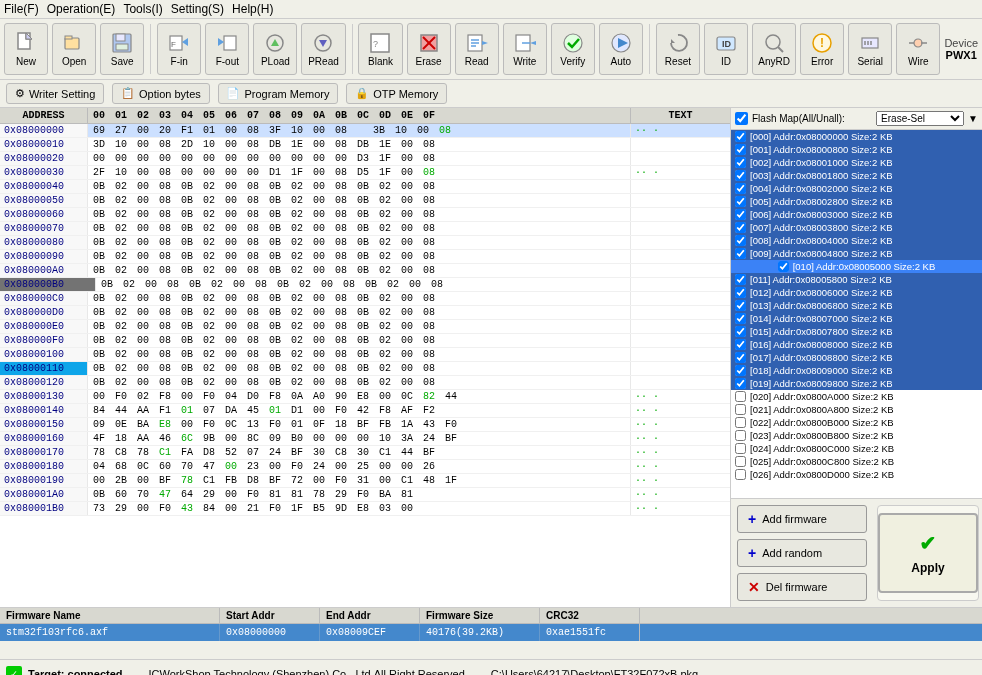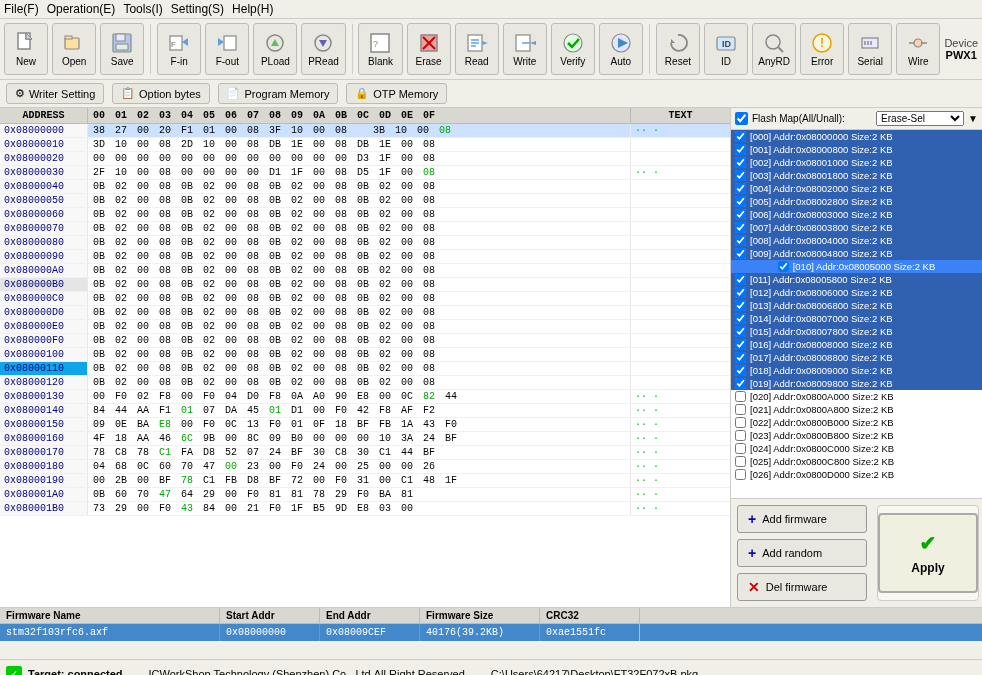--- a/index.html
+++ b/index.html
@@ -280,21 +280,21 @@
             <div style="width:22px; text-align:center; padding:2px 1px;">0F</div>
           </div>
           <div style="width:100px; padding:2px 4px; border-left:1px solid #bbb; text-align:center;">TEXT</div>
         </div>
 
         <div id="hex-content" style="flex:1; overflow-y:scroll; overflow-x:hidden; background:#fff; position:relative;">
           <div id="hex-rows-container">
               <div style="display: flex; font-size: 10px; font-family: &quot;Courier New&quot;, monospace; border-bottom: 1px solid rgb(240, 240, 240); background: rgb(204, 224, 255);">
                 <div style="width: 88px; padding: 1px 4px; color: rgb(0, 0, 128); border-right: 1px solid rgb(232, 232, 232); background: rgb(248, 248, 248); white-space: nowrap;">0x08000000</div>
                 <div style="flex: 1 1 0%; display: flex;">
-                  <div style="width: 22px; text-align: center; padding: 1px 0px;">38</div>
+                  <div style="width: 22px; text-align: center; padding: 1px 0px;">69</div>
                   <div style="width: 22px; text-align: center; padding: 1px 0px;">27</div>
                   <div style="width: 22px; text-align: center; padding: 1px 0px;">00</div>
                   <div style="width: 22px; text-align: center; padding: 1px 0px;">20</div>
                   <div style="width: 22px; text-align: center; padding: 1px 0px;">F1</div>
                   <div style="width: 22px; text-align: center; padding: 1px 0px;">01</div>
                   <div style="width: 22px; text-align: center; padding: 1px 0px;">00</div>
                   <div style="width: 22px; text-align: center; padding: 1px 0px;">08</div>
                   <div style="width: 22px; text-align: center; padding: 1px 0px;">3F</div>
                   <div style="width: 22px; text-align: center; padding: 1px 0px;">10</div>
                   <div style="width: 22px; text-align: center; padding: 1px 0px;">00</div>
@@ -520,21 +520,21 @@
                   <div style="width: 22px; text-align: center; padding: 1px 0px;">00</div>
                   <div style="width: 22px; text-align: center; padding: 1px 0px;">08</div>
                   <div style="width: 22px; text-align: center; padding: 1px 0px;">0B</div>
                   <div style="width: 22px; text-align: center; padding: 1px 0px;">02</div>
                   <div style="width: 22px; text-align: center; padding: 1px 0px;">00</div>
                   <div style="width: 22px; text-align: center; padding: 1px 0px;">08</div>
                 </div>
                 <div style="width: 100px; padding: 1px 4px; border-left: 1px solid rgb(232, 232, 232); color: rgb(0, 128, 0); font-size: 10px;"></div>
               </div>
               <div style="display: flex; font-size: 10px; font-family: &quot;Courier New&quot;, monospace; border-bottom: 1px solid rgb(240, 240, 240);">
-                <div style="width: 88px; padding: 1px 4px; color: rgb(0, 0, 128); border-right: 1px solid rgb(232, 232, 232); background: #e5e5e5; white-space: nowrap;">0x080000B0</div>
+                <div style="width: 96px; padding: 1px 4px; color: rgb(0, 0, 128); border-right: 1px solid rgb(232, 232, 232); background: #737373; white-space: nowrap;">0x080000B0</div>
                 <div style="flex: 1 1 0%; display: flex;">
                   <div style="width: 22px; text-align: center; padding: 1px 0px;">0B</div>
                   <div style="width: 22px; text-align: center; padding: 1px 0px;">02</div>
                   <div style="width: 22px; text-align: center; padding: 1px 0px;">00</div>
                   <div style="width: 22px; text-align: center; padding: 1px 0px;">08</div>
                   <div style="width: 22px; text-align: center; padding: 1px 0px;">0B</div>
                   <div style="width: 22px; text-align: center; padding: 1px 0px;">02</div>
                   <div style="width: 22px; text-align: center; padding: 1px 0px;">00</div>
                   <div style="width: 22px; text-align: center; padding: 1px 0px;">08</div>
                   <div style="width: 22px; text-align: center; padding: 1px 0px;">0B</div>

